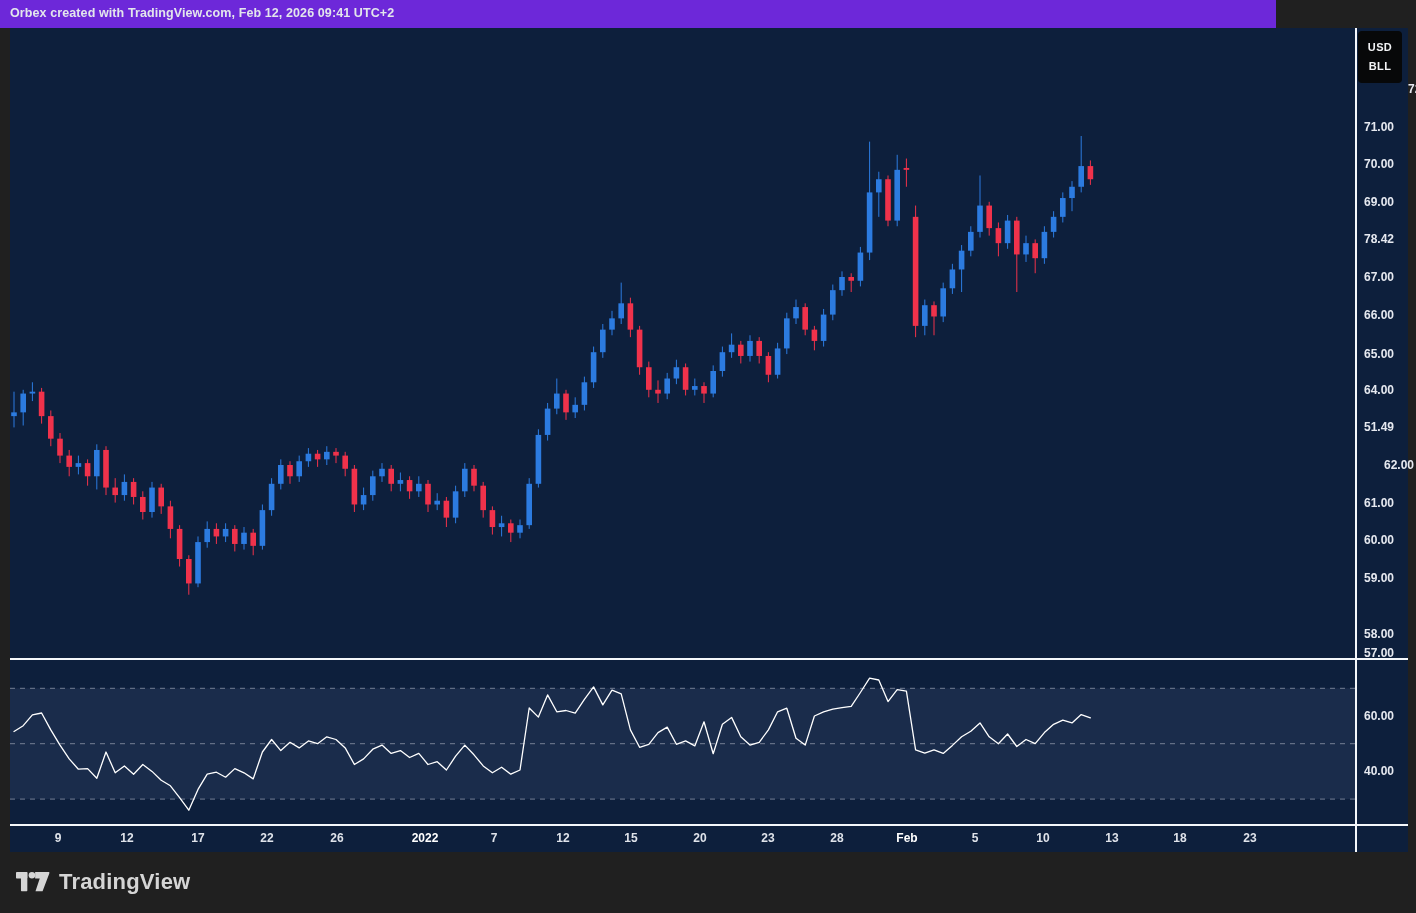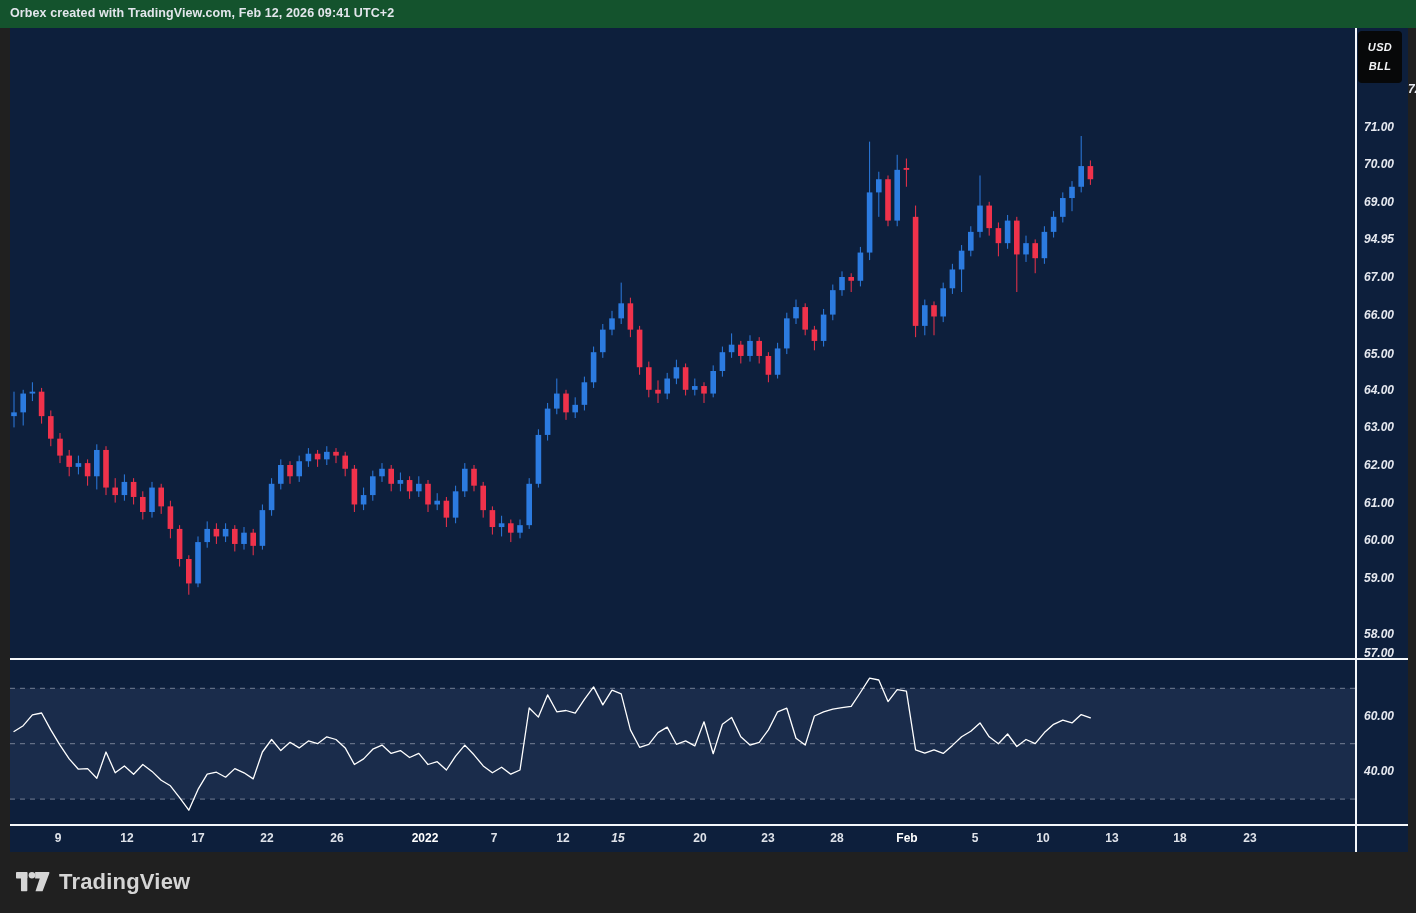--- a/index.html
+++ b/index.html
@@ -1,34 +1,34 @@
 <!DOCTYPE html>
 <html><head>
 <meta charset="utf-8">
 <style>
   html,body{margin:0;padding:0;}
   body{
     width:1416px;height:913px;background:#202020;overflow:hidden;
     font-family:"Liberation Sans", sans-serif;position:relative;
   }
-  #header-bar{position:absolute;left:0;top:0;width:1416px;height:28px;background:#14532d;}
+  #header-bar{position:absolute;left:0;top:0;width:1276px;height:28px;background:#6d28d9;}
   #header-title{
     position:absolute;left:10px;top:6px;font-size:12.5px;font-weight:600;
     color:#e3e6ec;letter-spacing:.1px;white-space:nowrap;
   }
   #chart{
     position:absolute;left:10px;top:28px;width:1398px;height:824px;
     background:#0d1f3c;
   }
   #plot-svg{position:absolute;left:0;top:0;}
   .sep{position:absolute;background:#f4f7fb;}
   #v-axis-line{left:1345px;top:0;width:2px;height:824px;}
   #pane-sep{left:0;top:630px;width:1398px;height:2px;}
   #time-sep{left:0;top:796px;width:1398px;height:1.5px;}
-  #price-axis{position:absolute;left:1345px;top:0;width:53px;height:796px;font-style:italic;}
+  #price-axis{position:absolute;left:1345px;top:0;width:53px;height:796px;}
   .axis-label{
     position:absolute;left:9px;font-size:12px;font-weight:600;color:#e6e9f0;
     white-space:nowrap;line-height:15px;
   }
   #unit-badge{
     position:absolute;left:3px;top:3px;width:44px;height:52px;background:#070809;
     border-radius:4px;display:flex;flex-direction:column;align-items:center;
     justify-content:center;gap:8px;z-index:5;
   }
   .unit-badge-text{font-size:11px;font-weight:700;color:#f2f3f5;letter-spacing:.4px;line-height:11px;}
@@ -303,46 +303,46 @@
 
   <div id="price-axis">
     <div id="unit-badge">
       <span class="unit-badge-text">USD</span>
       <span class="unit-badge-text">BLL</span>
     </div>
   <div class="axis-label" style="top: 54px; margin-left: 44px;">72.00</div>
       <div class="axis-label" style="top: 91.6px;">71.00</div>
       <div class="axis-label" style="top: 129.2px;">70.00</div>
       <div class="axis-label" style="top: 166.8px;">69.00</div>
-      <div class="axis-label" style="top: 204.4px;">94.95</div>
+      <div class="axis-label" style="top: 204.4px;">78.42</div>
       <div class="axis-label" style="top: 242px;">67.00</div>
       <div class="axis-label" style="top: 279.6px;">66.00</div>
       <div class="axis-label" style="top: 319px;">65.00</div>
       <div class="axis-label" style="top: 354.8px;">64.00</div>
-      <div class="axis-label" style="top: 392.4px;">63.00</div>
-      <div class="axis-label" style="top: 430px;">62.00</div>
+      <div class="axis-label" style="top: 392.4px;">51.49</div>
+      <div class="axis-label" style="top: 430px; margin-left: 20px;">62.00</div>
       <div class="axis-label" style="top: 467.6px;">61.00</div>
       <div class="axis-label" style="top: 505.2px;">60.00</div>
       <div class="axis-label" style="top: 542.8px;">59.00</div>
       <div class="axis-label" style="top: 599px; text-align: center;">58.00</div>
       <div class="axis-label" style="top: 618px;">57.00</div>
       <div class="axis-label" style="top: 681px;">60.00</div>
       <div class="axis-label" style="top: 736.4px;">40.00</div>
     </div>
 
   <div id="time-axis">
       <span class="time-label" style="left: 48px;">9</span>
       <span class="time-label" style="left: 117px;">12</span>
       <span class="time-label" style="left: 188px;">17</span>
       <span class="time-label" style="left: 257px;">22</span>
       <span class="time-label" style="left: 327px;">26</span>
       <span class="time-label major" style="left: 415px;">2022</span>
       <span class="time-label" style="left: 484px;">7</span>
       <span class="time-label" style="left: 553px;">12</span>
-      <span class="time-label" style="left: 608px; font-style: italic;">15</span>
+      <span class="time-label" style="left: 621px;">15</span>
       <span class="time-label" style="left: 690px;">20</span>
       <span class="time-label" style="left: 758px;">23</span>
       <span class="time-label" style="left: 827px;">28</span>
       <span class="time-label major" style="left: 897px; text-align: right;">Feb</span>
       <span class="time-label" style="left: 965px;">5</span>
       <span class="time-label" style="left: 1033px;">10</span>
       <span class="time-label" style="left: 1102px;">13</span>
       <span class="time-label" style="left: 1170px;">18</span>
       <span class="time-label" style="left: 1240px;">23</span>
     </div>

